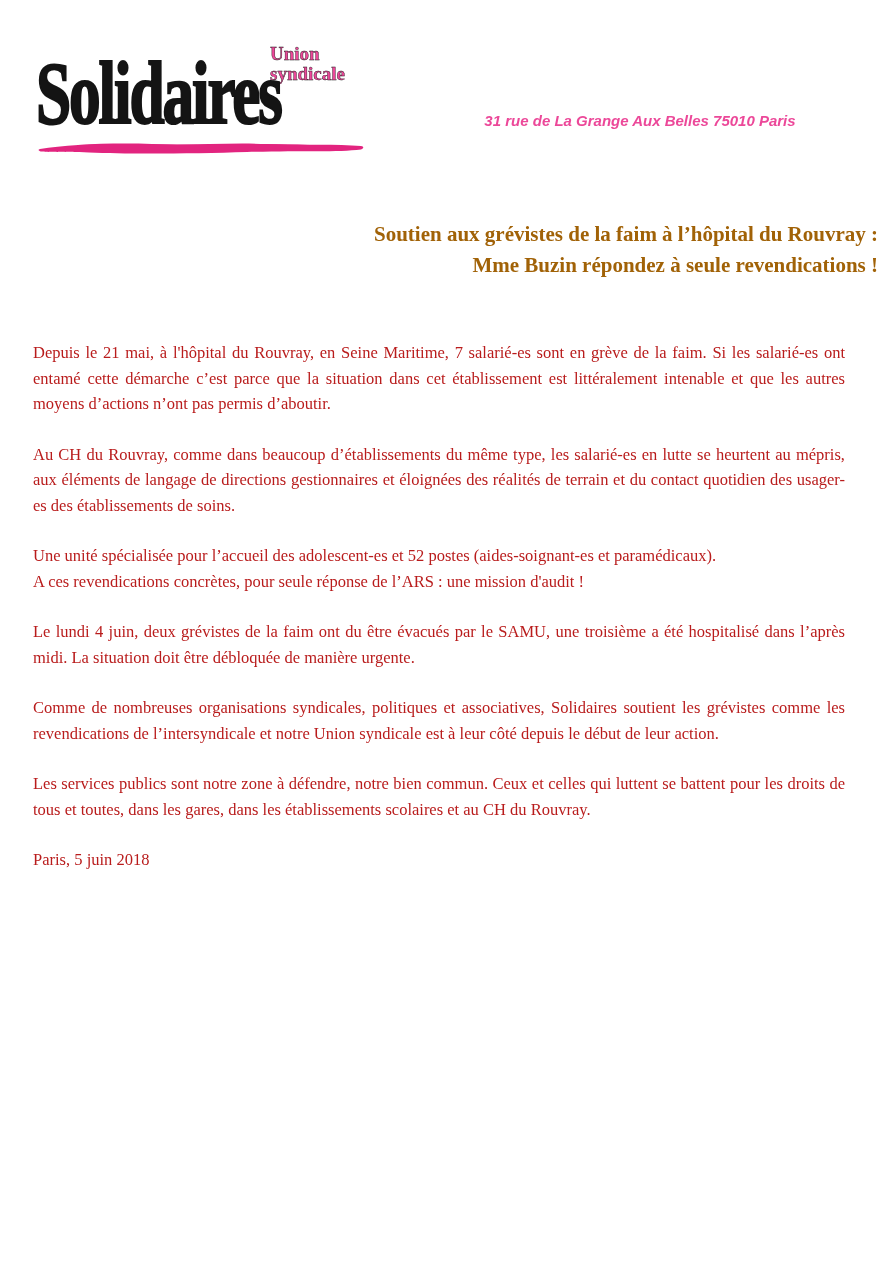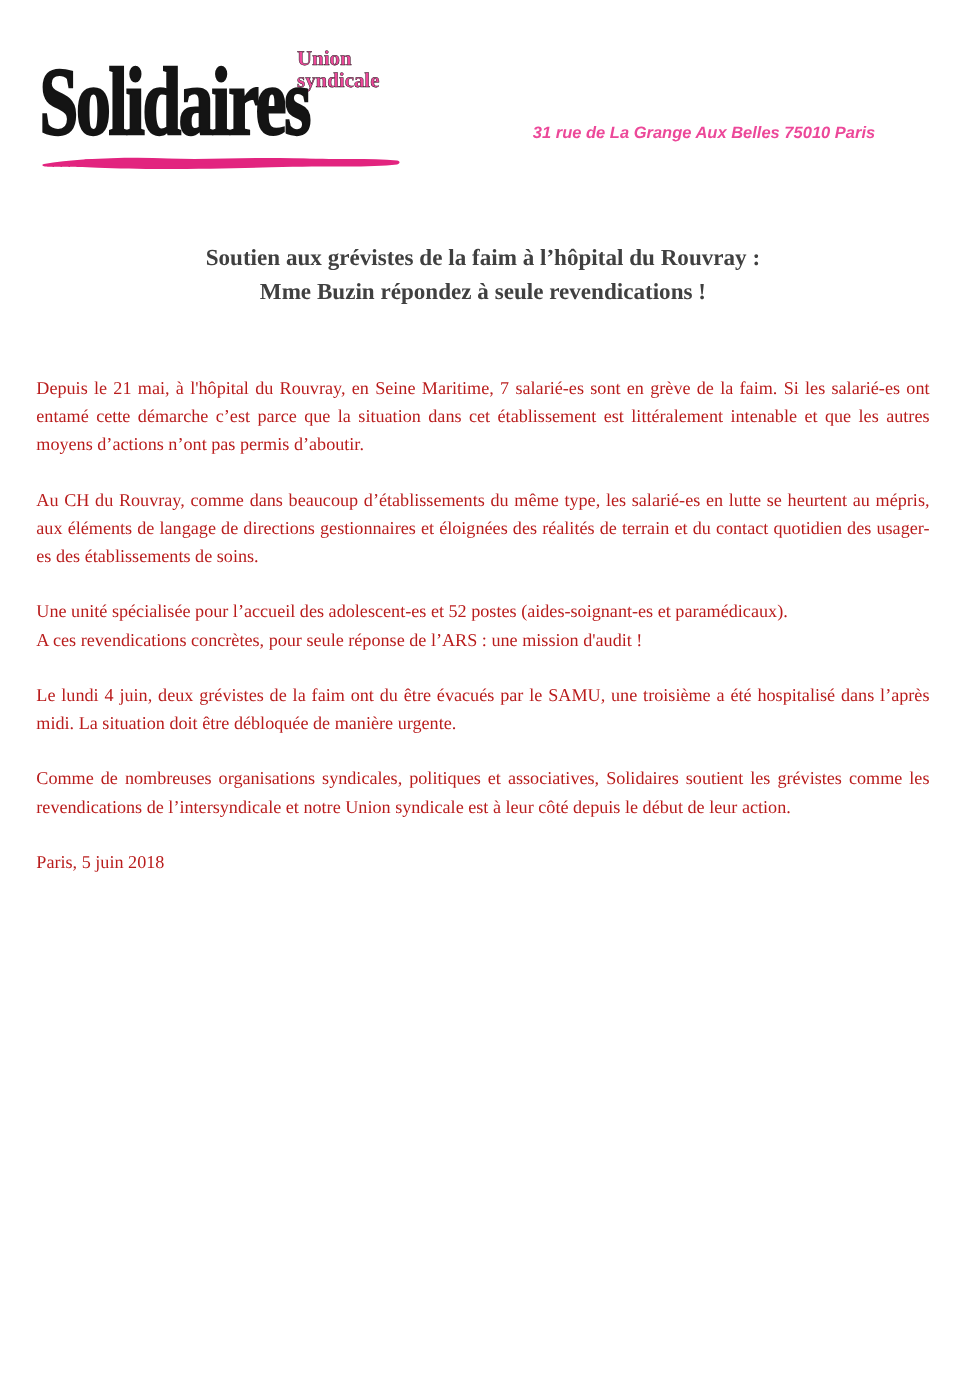--- a/index.html
+++ b/index.html
@@ -60,26 +60,26 @@
     margin-top: 20px;
   }
   .header-contact .contact-line { white-space: pre; }
 
   
   .doc-title {
     position: absolute;
     left: 0;
     top: 219px;
     width: 878px;
-    text-align: center;
+    text-align: right;
     font-family: "Liberation Serif", serif;
     font-weight: 700;
     font-size: 21px;
     line-height: 31px;
-    color: #404040;
+    color: #a16207;
   }
 
   
   .doc-body {
     position: absolute;
     left: 33px;
     top: 340px;
     width: 812px;
     font-size: 16.5px;
     line-height: 25.5px;
@@ -138,17 +138,20 @@
     </div>
 
     <div class="para">
       <div class="pline">Le lundi 4 juin, deux grévistes de la faim ont du être évacués par le SAMU, une troisième a été hospitalisé dans l’après midi. La situation doit être débloquée de manière urgente.</div>
     </div>
 
     <div class="para">
       <div class="pline">Comme de nombreuses organisations syndicales, politiques et associatives, Solidaires soutient les grévistes comme les revendications de l’intersyndicale et notre Union syndicale est à leur côté depuis le début de leur action.</div>
     </div>
 
+    <div class="para">
+      <div class="pline">Les services publics sont notre zone à défendre, notre bien commun. Ceux et celles qui luttent se battent pour les droits de tous et toutes, dans les gares, dans les établissements scolaires et au CH du Rouvray.</div>
+    </div>
 
     <div class="dateline">Paris, 5 juin 2018</div>
   </div>
 
 </div>
 
 </body></html>

